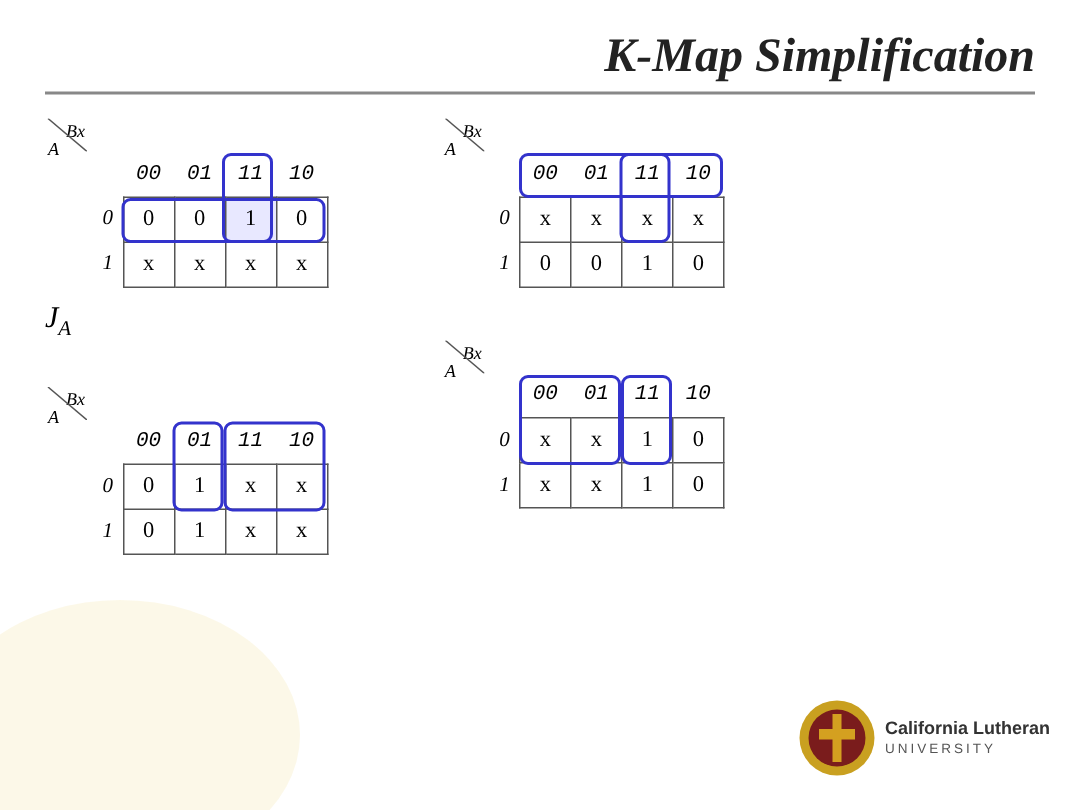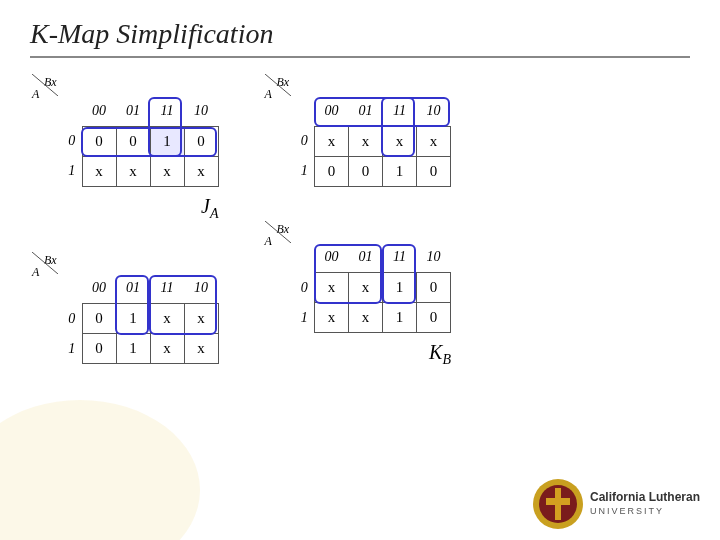--- a/index.html
+++ b/index.html
@@ -6,40 +6,41 @@
     body {
       width: 720px;
       height: 540px;
       background: #fff;
       font-family: 'Times New Roman', Times, serif;
       overflow: hidden;
       position: relative;
     }
 
     .page-title {
-      font-size: 28px;
+      font-size: 32px;
       font-style: italic;
-      font-weight: normal;
+      font-weight: bold;
       color: #222;
       padding: 18px 30px 6px 30px;
+      text-align: right;
     }
 
     .divider {
       height: 2px;
       background: #888;
       margin: 0 30px 16px 30px;
     }
 
     .kmap-section {
       margin-bottom: 10px;
     }
 
     .kmap-label {
       font-size: 20px;
-      text-align: right;
+      text-align: left;
       margin-top: 4px;
       font-style: italic;
     }
     .kmap-label sub {
       font-size: 14px;
     }
 
     table.kmap {
       border-collapse: collapse;
       font-size: 15px;
@@ -49,35 +50,36 @@
       height: 30px;
       text-align: center;
       vertical-align: middle;
       border: none;
       font-size: 15px;
     }
     table.kmap th {
       font-weight: normal;
       font-style: italic;
       font-size: 14px;
+      font-family: Liberation Mono, monospace;
     }
     table.kmap td {
       border: 1px solid #555;
     }
     table.kmap .row-header {
       border: none;
       font-style: italic;
       font-size: 14px;
       width: 20px;
     }
 
     
     .logo-area {
       position: absolute;
-      bottom: 10px;
+      bottom: 22px;
       right: 20px;
       display: flex;
       flex-direction: column;
       align-items: center;
     }
 
     
     .bg-decoration {
       position: absolute;
       bottom: 0;
@@ -96,21 +98,21 @@
 </head>
 <body>
 
 <svg class="bg-decoration" viewBox="0 0 260 200" xmlns="http://www.w3.org/2000/svg">
   <ellipse cx="80" cy="150" rx="120" ry="90" fill="#e8c84a"></ellipse>
 </svg>
 
 <div class="page-title">K-Map Simplification</div>
 <div class="divider"></div>
 
-<div style="display: flex; flex-direction: row; padding: 0 30px; gap: 4px;">
+<div style="display: flex; flex-direction: row; padding: 0 30px; gap: 36px;">
 
   <div style="display: flex; flex-direction: column; gap: 20px;">
 
     <div class="kmap-section">
       <div style="position: relative; padding-left: 32px; padding-top: 22px; display: inline-block;">
         
         <div style="position:absolute; top:0; left:0; font-size:12px; font-style:italic; line-height:1;">
           <span style="position:absolute; left:14px; top:2px;">Bx</span>
           <span style="position:absolute; left:2px; top:14px;">A</span>
           <svg style="position:absolute;top:0;left:0;" width="28" height="22">
@@ -276,21 +278,20 @@
               <td>0</td>
             </tr>
           </tbody>
             </table>
           
           <div style="position:absolute; left:19px; top:1px; width:68px; height:60px; border:2px solid #3333cc; border-radius:6px; pointer-events:none;"></div>
           
           <div style="position:absolute; left:87px; top:1px; width:34px; height:60px; border:2px solid #3333cc; border-radius:6px; pointer-events:none;"></div>
         </div>
       </div>
-      <div class="kmap-label">K<sub>B</sub></div>
     </div>
 
   </div>
 
 </div>
 
 <div class="logo-area">
   <div style="display:flex; align-items:center; gap:6px;">
 
     <svg width="52" height="52" viewBox="0 0 52 52" xmlns="http://www.w3.org/2000/svg">

